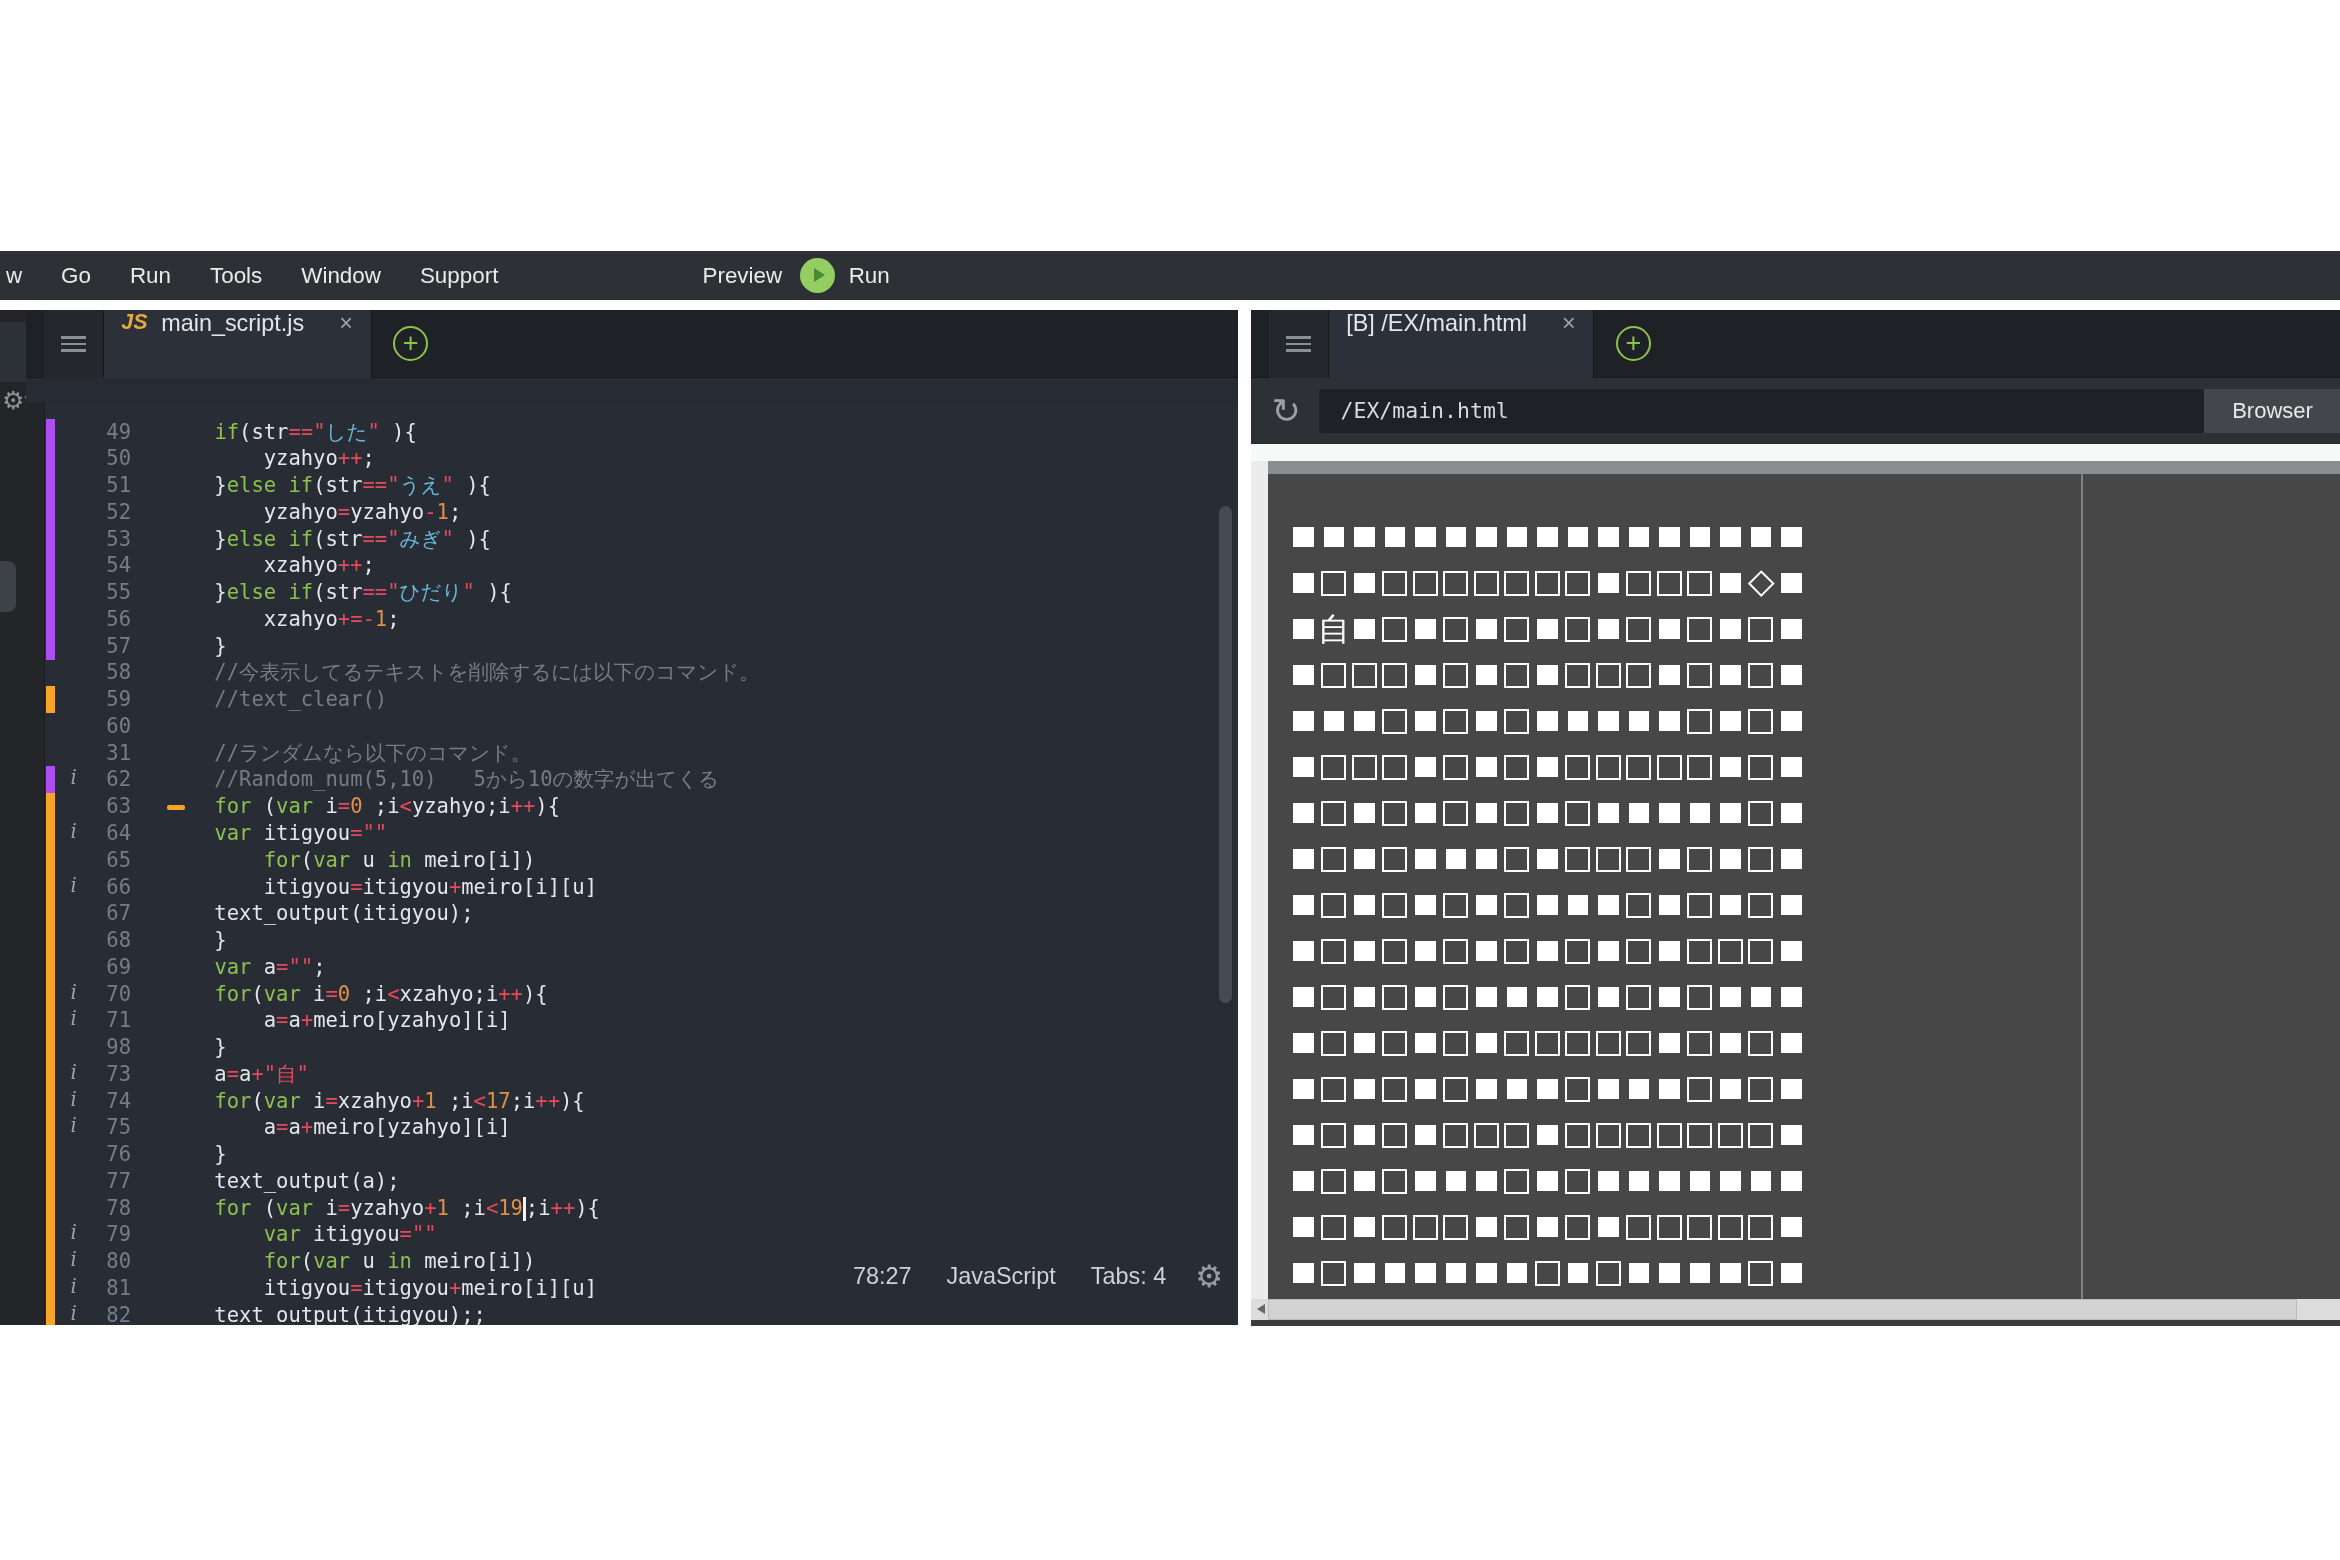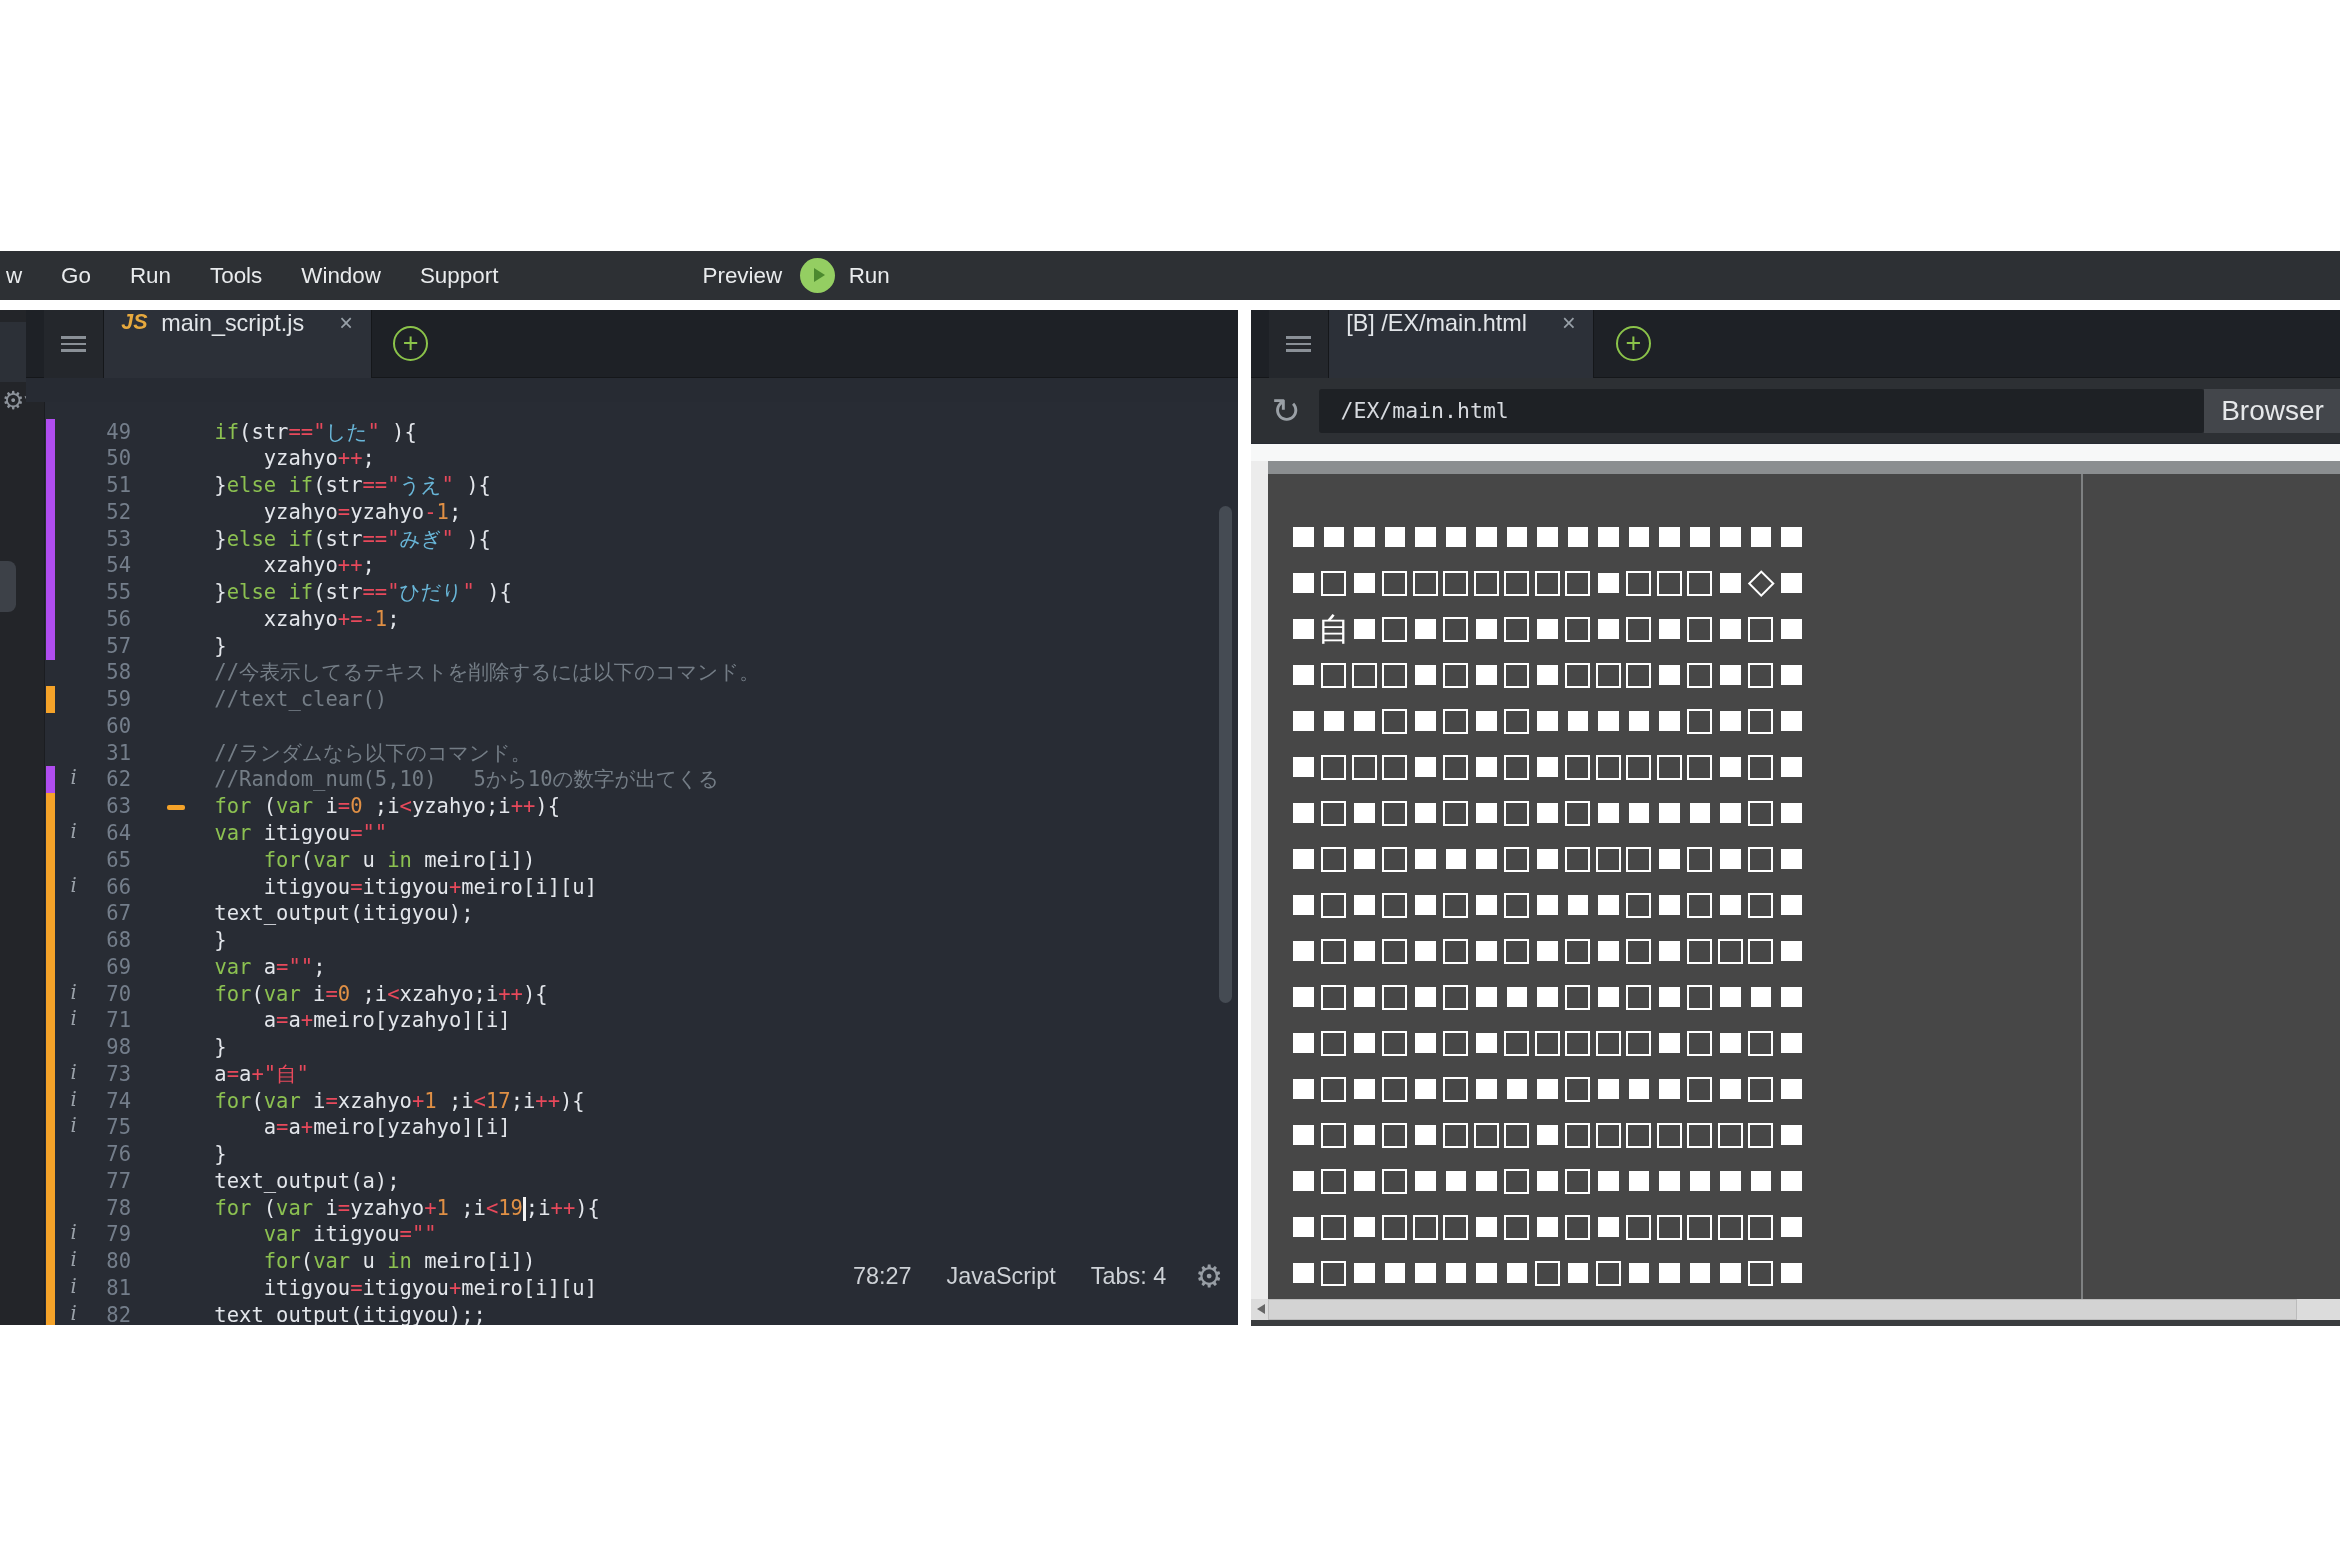--- a/index.html
+++ b/index.html
@@ -59,21 +59,21 @@
   #status-overlay .sep { width:35px; }
   #status-gear { color:#979da4; font-size:31px; margin-left:29px; }
   #v-thumb { position:absolute; left:1193px; top:104px; width:12.7px; height:497px; background:#454b53; border-radius:6.8px; }
 
   
   #urlbar { position:absolute; left:0; top:68px; right:0; height:65px; background:#2d3034; }
   #refresh-icon { position:absolute; left:13.7px; top:10.7px; width:43px; height:43px; color:#9aa0a6; font-size:35px; line-height:43px; text-align:center; }
   #url-field { position:absolute; left:68px; top:10.7px; width:885px; height:44px; background:#1e2125; border-radius:2.9px;
                color:#d7dadf; font-family:"DejaVu Sans Mono",monospace; font-size:21.5px; line-height:44px; padding-left:21.5px; }
   #browser-btn { position:absolute; left:953px; top:10.7px; width:137px; height:44px; background:#43464b;
-                 color:#e6e8ea; font-size:28px; text-align:center; line-height:44px; }
+                 color:#e6e8ea; font-size:22px; text-align:center; line-height:44px; }
   #preview { position:absolute; left:0; top:134px; right:0; height:876px; background:#ececec; }
   #preview-white-strip { position:absolute; left:0; top:0; right:0; height:16.6px; background:#f7f8f8; }
   #preview-gray-band { position:absolute; left:16.6px; top:16.6px; right:0; height:13.7px; background:#8b8e90; }
   #preview-dark { position:absolute; left:16.6px; top:30px; right:0; height:825px; background:#474747; overflow:hidden; }
   #maze { position:absolute; left:20.5px; top:40px; }
   .maze-row { display:flex; height:46px; }
   .maze-cell { width:30.5px; height:46px; display:flex; justify-content:center; }
   .sq-fill { width:20.5px; height:20.5px; background:#ffffff; margin-top:12.7px; }
   .sq-open { width:25px; height:25px; border:2.9px solid #ffffff; margin-top:10.7px; }
   .glyph-ji { color:#ffffff; font-size:32px; line-height:46px; font-family:"DejaVu Sans",sans-serif; }

